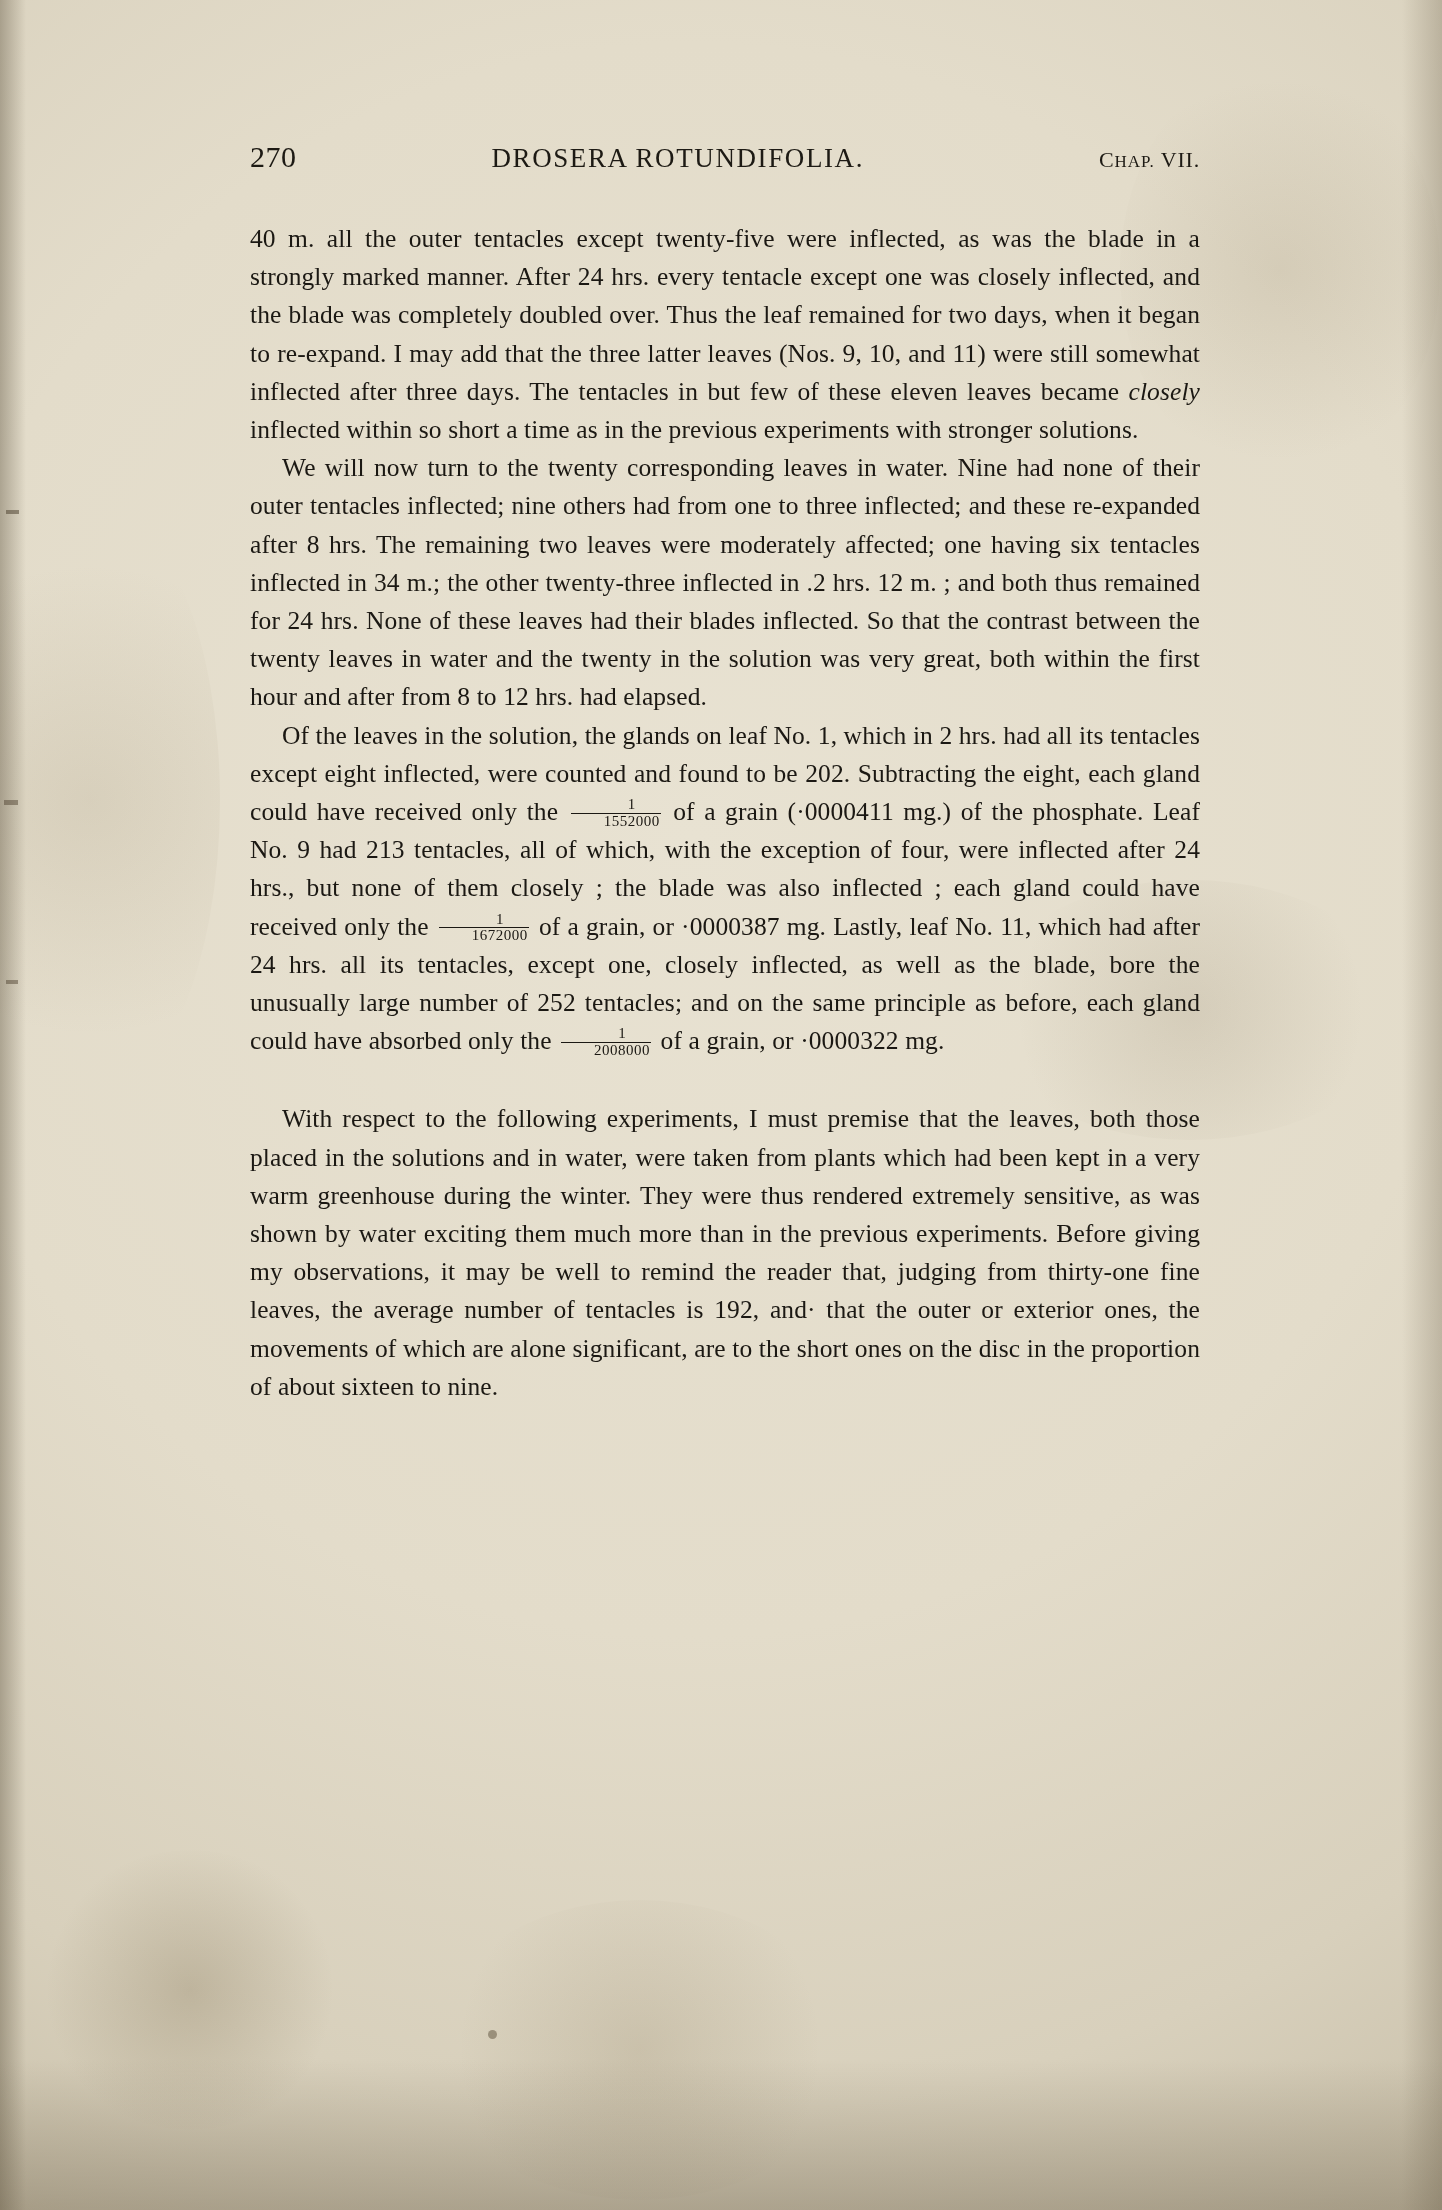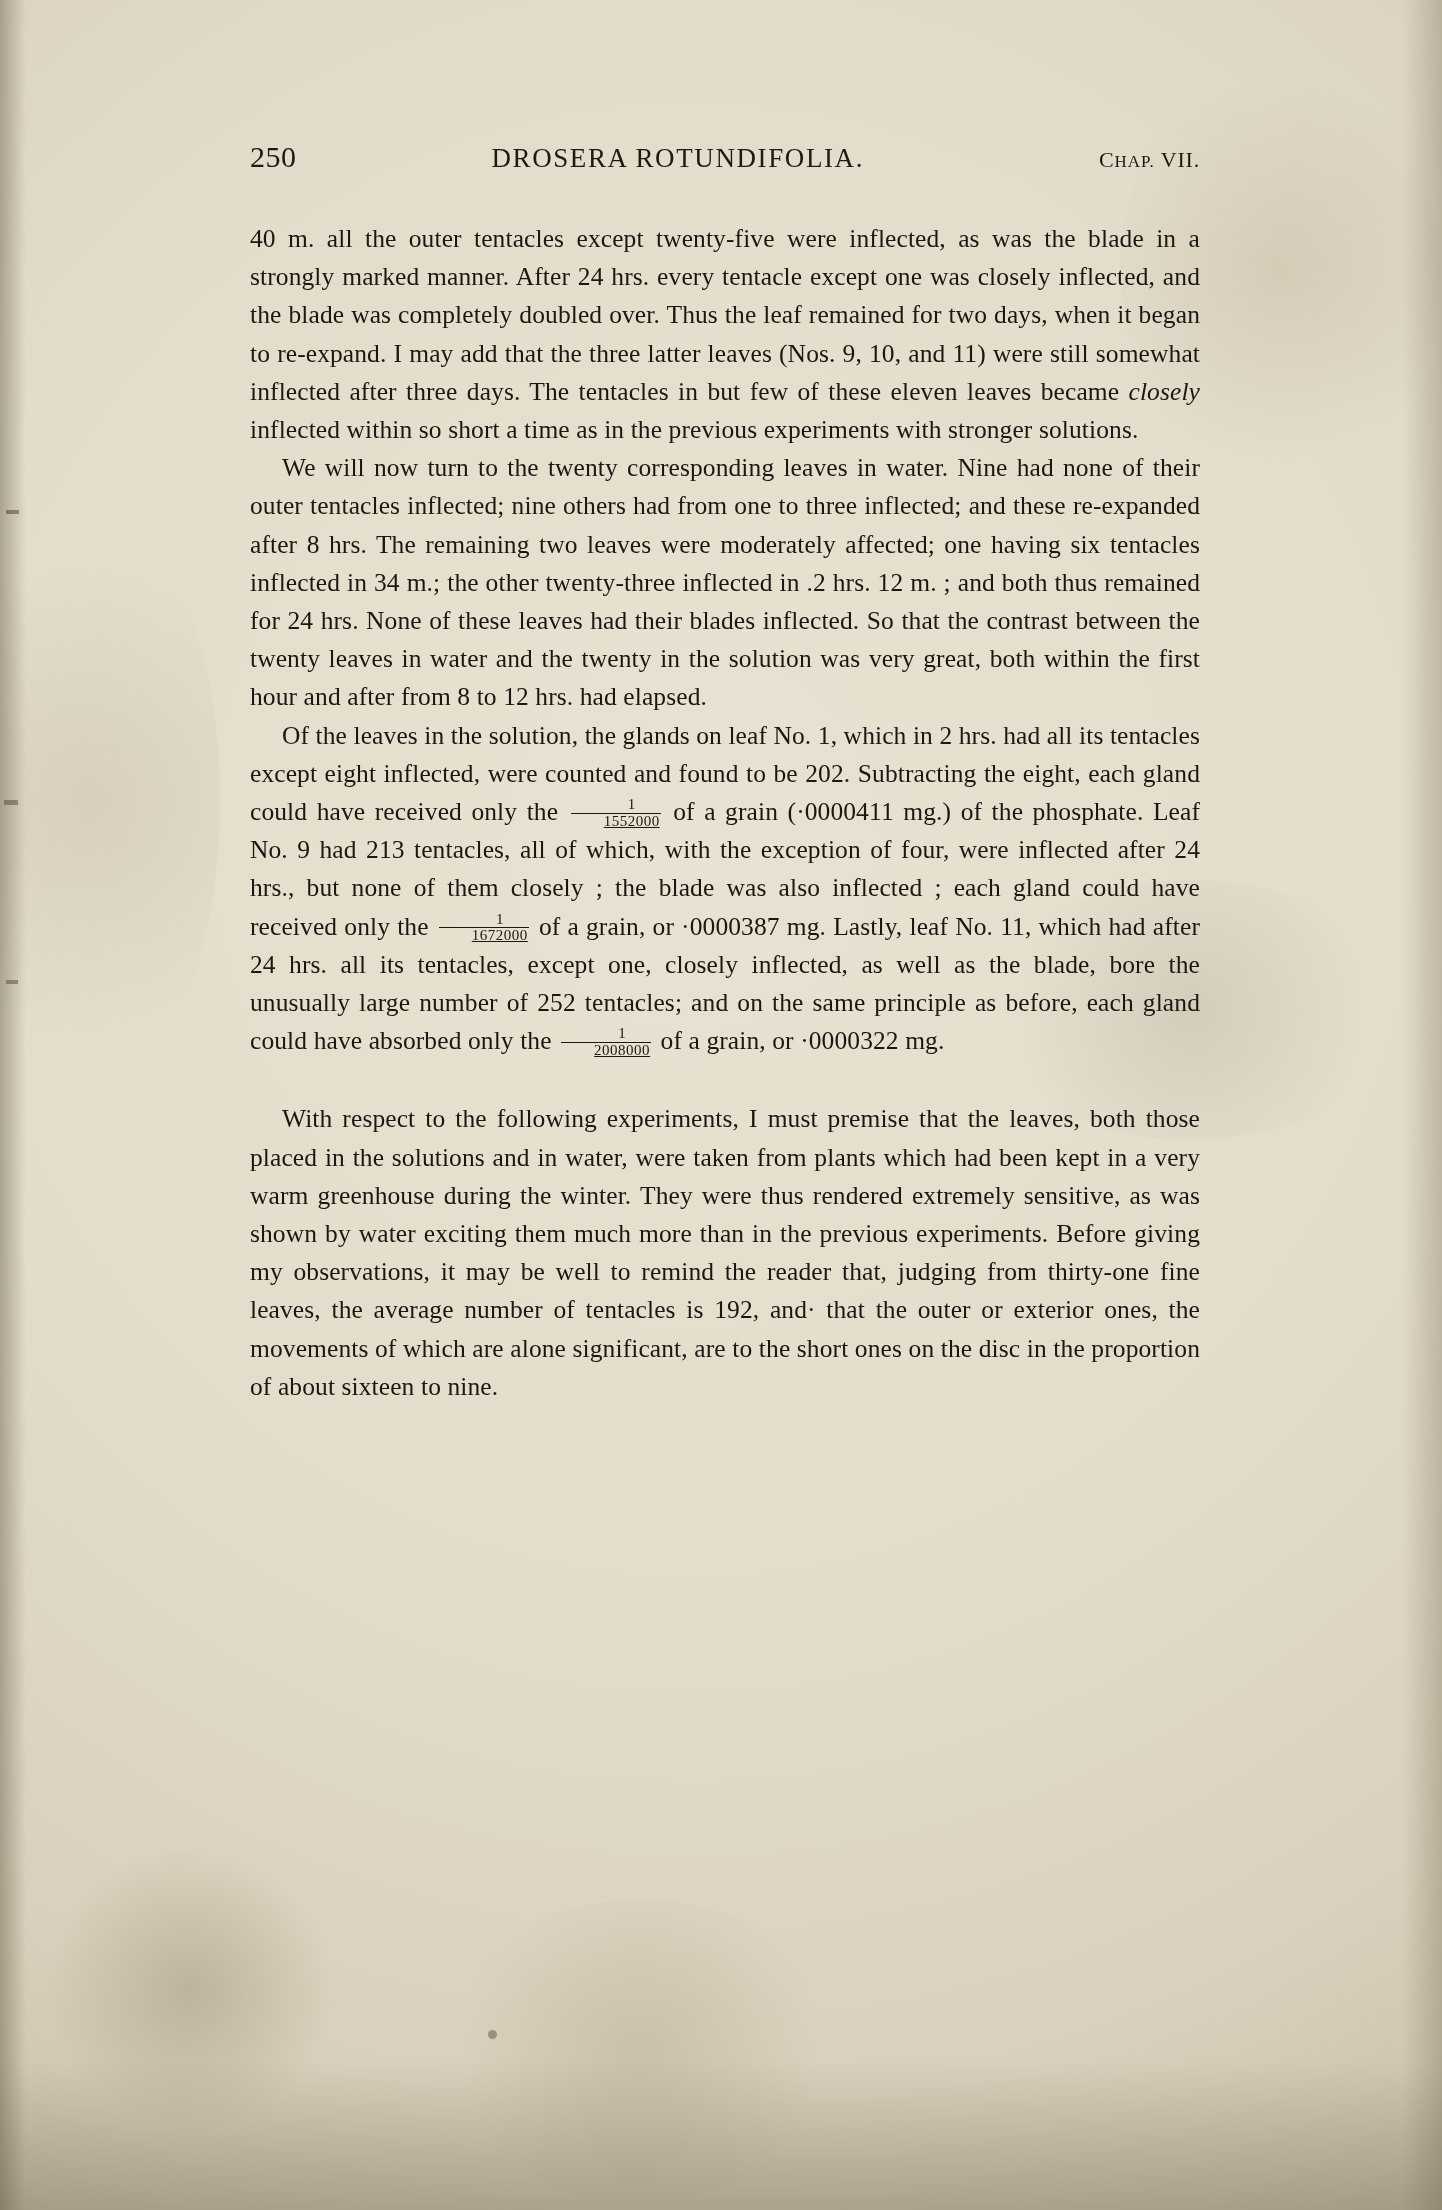--- a/index.html
+++ b/index.html
@@ -123,21 +123,20 @@
   }
   .frac .num {
     display: block;
     border-bottom: 1px solid #1b1813;
     padding: 0 1px;
   }
   .frac .den {
     display: block;
     padding: 0 1px;
     letter-spacing: 0.5px;
-    text-decoration: underline;
   }
 </style>
 </head>
 <body>
 
 <div class="page">
 
   <div class="stain s1"></div>
   <div class="stain s2"></div>
   <div class="stain s3"></div>
@@ -147,21 +146,21 @@
   <div class="edge-r"></div>
   <div class="edge-b"></div>
   <div class="mark tick-1"></div>
   <div class="mark tick-2"></div>
   <div class="mark tick-3"></div>
   <div class="mark dot-1"></div>
 
   <div class="content">
 
     <div class="header">
-      <span class="folio">250</span>
+      <span class="folio">270</span>
       <span class="running-title">DROSERA ROTUNDIFOLIA.</span>
       <span class="chapter"><span>C</span><span class="small">HAP.</span> <span>VII.</span></span>
     </div>
 
     <p><span>40 m. all the outer tentacles except twenty-five were inflected, as was the blade in a strongly marked manner. After 24 hrs. every tentacle except one was closely inflected, and the blade was completely doubled over. Thus the leaf remained for two days, when it began to re-expand. I may add that the three latter leaves (Nos. 9, 10, and 11) were still somewhat inflected after three days. The tentacles in but few of these eleven leaves became </span><i>closely</i><span> inflected within so short a time as in the previous experiments with stronger solutions.</span></p>
 
     <p class="indent">We will now turn to the twenty corresponding leaves in water. Nine had none of their outer tentacles inflected; nine others had from one to three inflected; and these re-expanded after 8 hrs. The remaining two leaves were moderately affected; one having six tentacles inflected in 34 m.; the other twenty-three inflected in .2 hrs. 12 m. ; and both thus remained for 24 hrs. None of these leaves had their blades inflected. So that the contrast between the twenty leaves in water and the twenty in the solution was very great, both within the first hour and after from 8 to 12 hrs. had elapsed.</p>
 
     <p class="indent"><span>Of the leaves in the solution, the glands on leaf No. 1, which in 2 hrs. had all its tentacles except eight inflected, were counted and found to be 202. Subtracting the eight, each gland could have received only the </span><span class="frac"><span class="num">1</span><span class="den">1552000</span></span><span> of a grain (·0000411 mg.) of the phosphate. Leaf No. 9 had 213 tentacles, all of which, with the exception of four, were inflected after 24 hrs., but none of them closely ; the blade was also inflected ; each gland could have received only the </span><span class="frac"><span class="num">1</span><span class="den">1672000</span></span><span> of a grain, or ·0000387 mg. Lastly, leaf No. 11, which had after 24 hrs. all its tentacles, except one, closely inflected, as well as the blade, bore the unusually large number of 252 tentacles; and on the same principle as before, each gland could have absorbed only the </span><span class="frac"><span class="num">1</span><span class="den">2008000</span></span><span> of a grain, or ·0000322 mg.</span></p>
 

